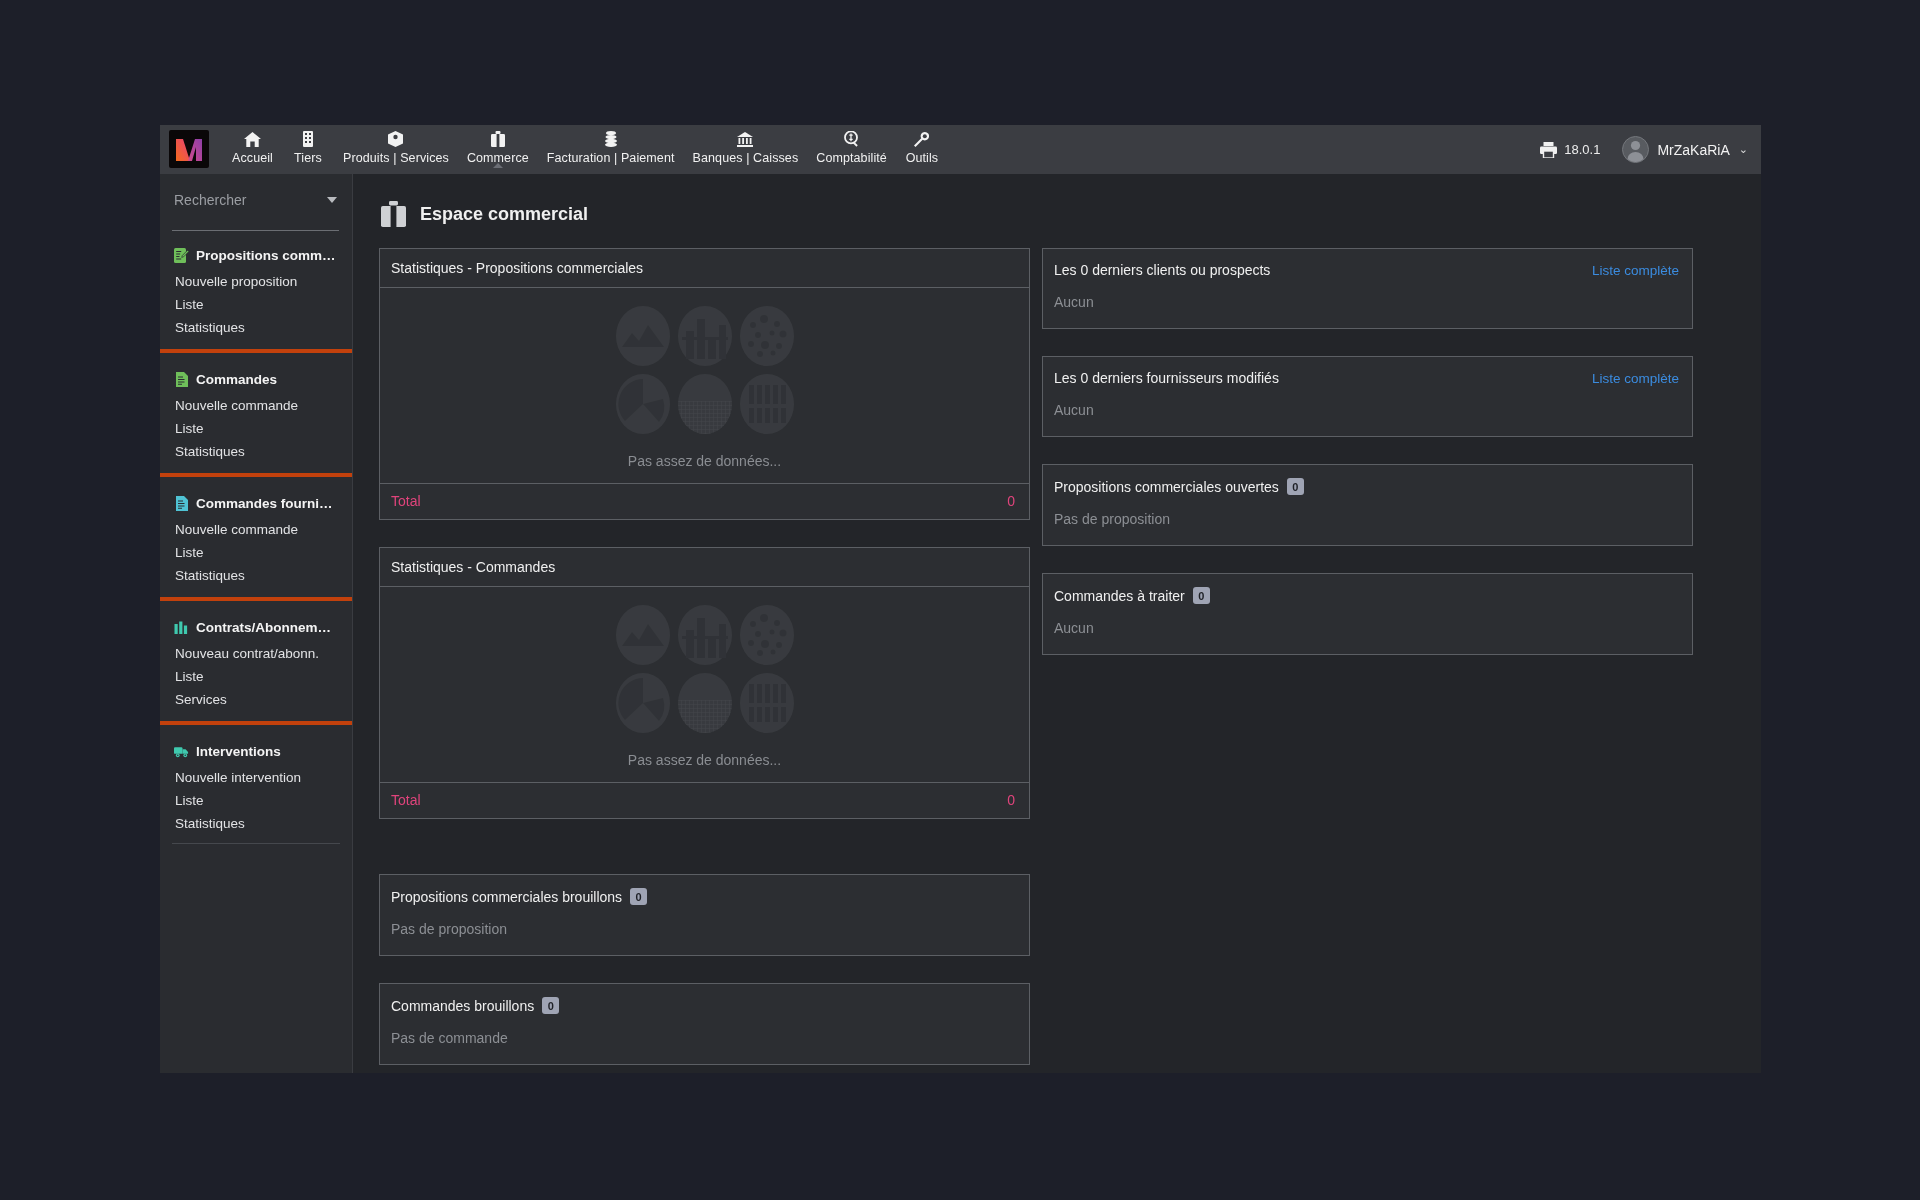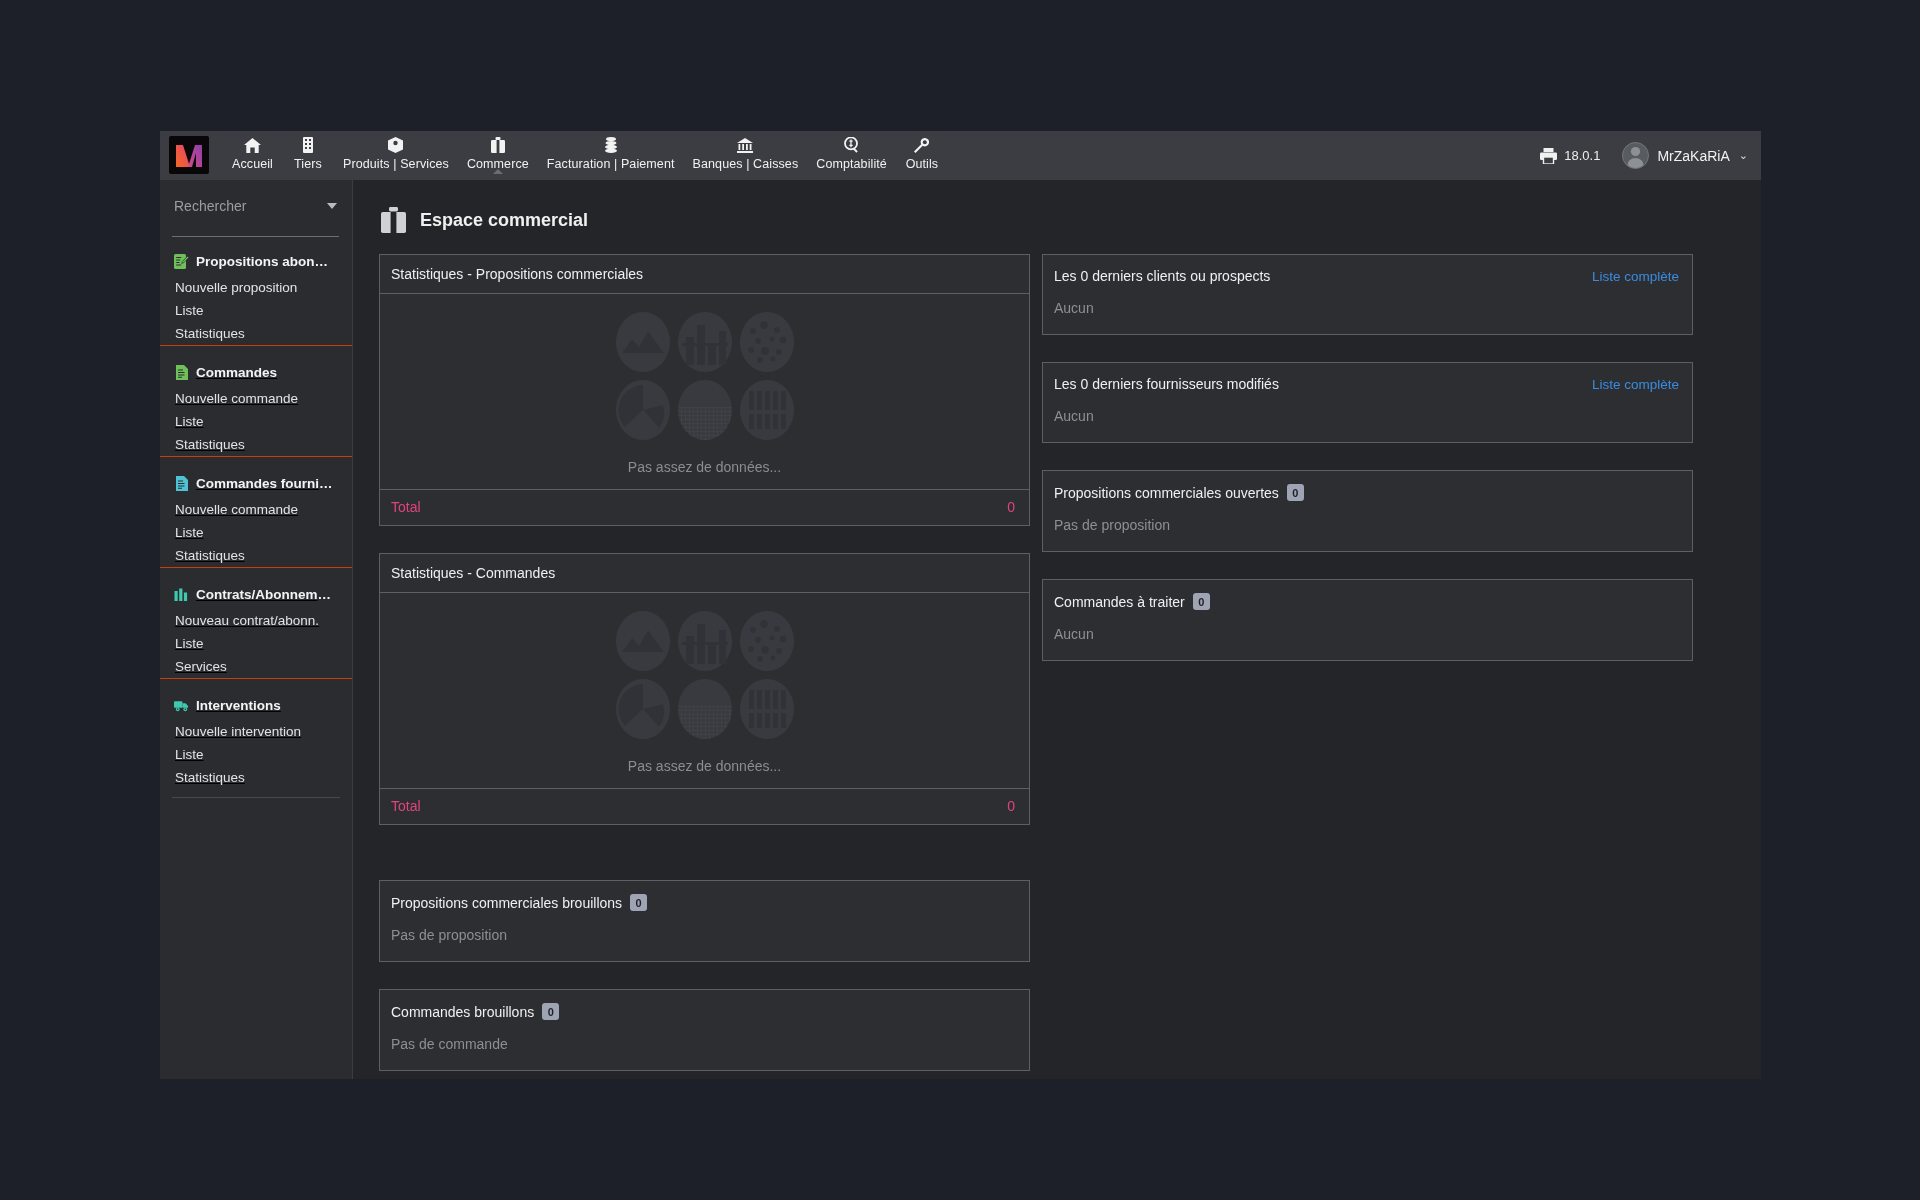--- a/index.html
+++ b/index.html
@@ -6,21 +6,21 @@
   html, body {
     width: 1920px; height: 1200px;
     background: #1d1f29;
     font-family: "Liberation Sans", sans-serif;
     overflow: hidden;
   }
 
   
   #app-window {
     position: absolute;
-    left: 160px; top: 131px;
+    left: 160px; top: 125px;
     width: 1601px; height: 948px;
     background: #232529;
     overflow: hidden;
   }
 
   
   #topbar {
     position: relative;
     height: 49px;
     background: #3b3d42;
@@ -109,21 +109,21 @@
   #search-input::placeholder { color: #9b9ea3; }
   #search-caret {
     width: 0; height: 0; flex: 0 0 auto;
     border-left: 5px solid transparent;
     border-right: 5px solid transparent;
     border-top: 6px solid #b9bbbf;
     margin-right: 2px; cursor: pointer;
   }
 
   .nav-group { padding: 0 12px; }
-  .nav-group + .nav-group { border-top: 1px solid #c2410c; padding-top: 10px; text-decoration: underline; }
+  .nav-group + .nav-group { border-top: 4px solid #c2410c; margin-top: 10px; padding-top: 10px; }
   .nav-head {
     display: flex; align-items: center; gap: 7px;
     padding: 9px 0 7px 2px;
     cursor: pointer;
   }
   .nav-head .nh-icon { width: 15px; height: 15px; flex: 0 0 auto; display:flex; align-items:center; justify-content:center;}
   .nav-head .nh-icon svg { display:block; }
   .nav-head .nh-label {
     font-size: 13.5px; font-weight: bold; color: #f4f4f4;
     white-space: nowrap; overflow: hidden; text-overflow: ellipsis;
@@ -365,21 +365,21 @@
         <div class="nav-head">
           <span class="nh-icon">
             <svg width="15" height="15" viewBox="0 0 15 15">
                 <rect x="0" y="0" width="12" height="15" rx="1.5" fill="#6fbf5a"></rect>
                 <path d="M14.8 3.6l-1.3-1.3-5.2 5.2-.6 1.9 1.9-.6z" fill="#6fbf5a" stroke="#2a2c30" stroke-width=".7"></path>
                 <g stroke="#2a2c30" stroke-width="1.1">
                   <path d="M2.2 3.5h5M2.2 6h4M2.2 8.5h3.3M2.2 11h5"></path>
                 </g>
               </svg>
           </span>
-          <span class="nh-label">Propositions abonn…</span>
+          <span class="nh-label">Propositions comm…</span>
         </div>
         <a class="nav-link">Nouvelle proposition</a>
         <a class="nav-link">Liste</a>
         <a class="nav-link">Statistiques</a>
       </div>
 
       <div class="nav-group">
         <div class="nav-head">
           <span class="nh-icon">
             <svg width="14" height="15" viewBox="0 0 14 15">

